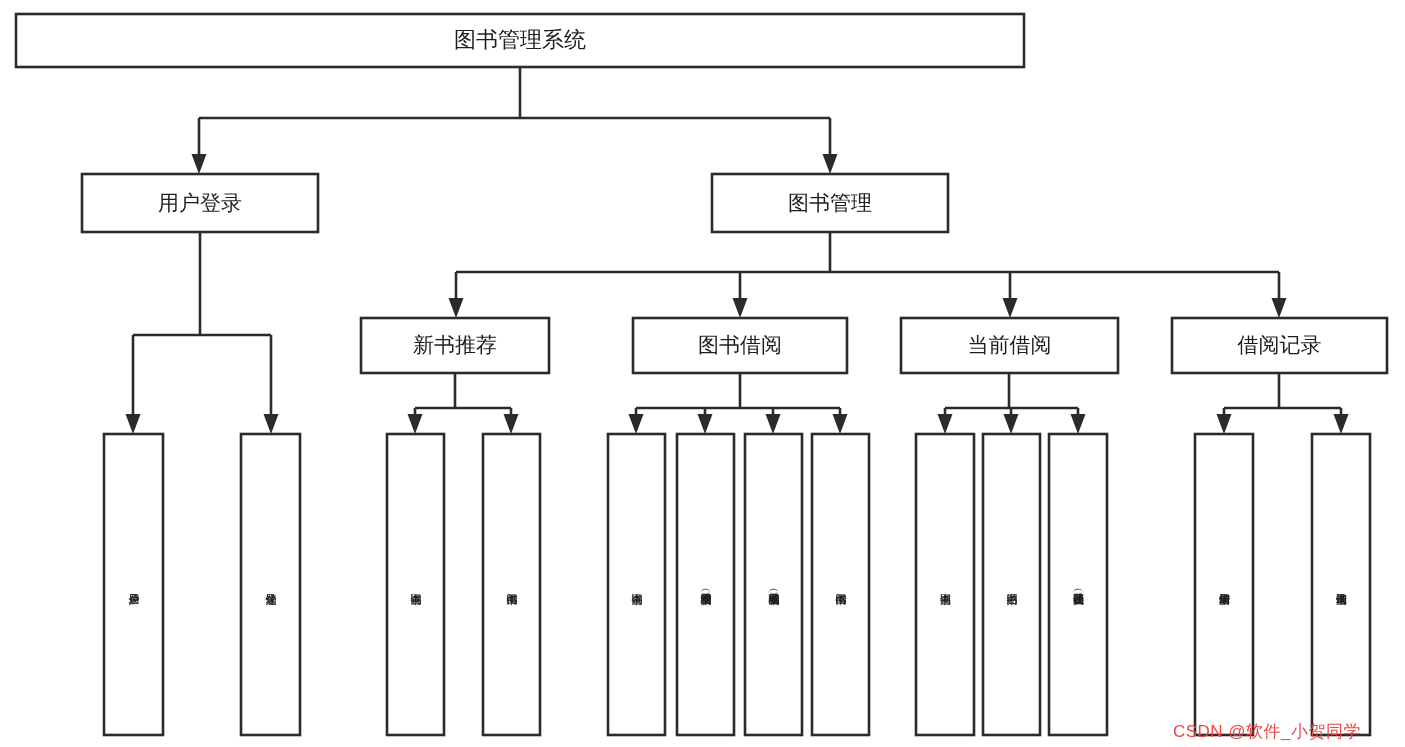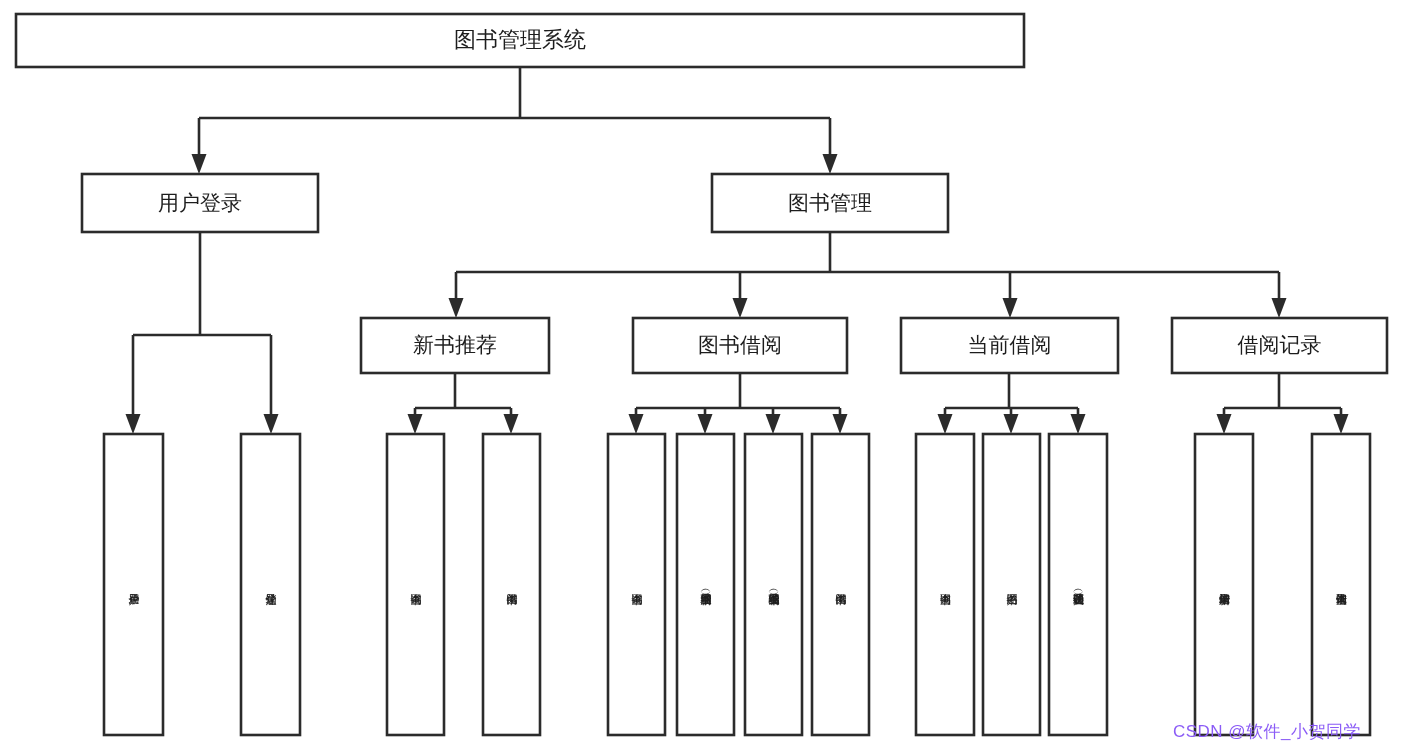--- a/index.html
+++ b/index.html
@@ -69,21 +69,21 @@
     text-align: center;
     white-space: nowrap;
     pointer-events: none;
   }
   .watermark {
     position: absolute;
     right: 8px;
     bottom: 4px;
     font-family: "Liberation Sans", "DejaVu Sans", sans-serif;
     font-size: 17px;
-    color: #8b5cf6;
+    color: #ef4444;
     white-space: nowrap;
     letter-spacing: 0.5px;
   }
 </style>
 </head>
 <body>
 
 <div id="diagram-root">
 
   <svg class="diagram" viewBox="0 0 1405 747">

